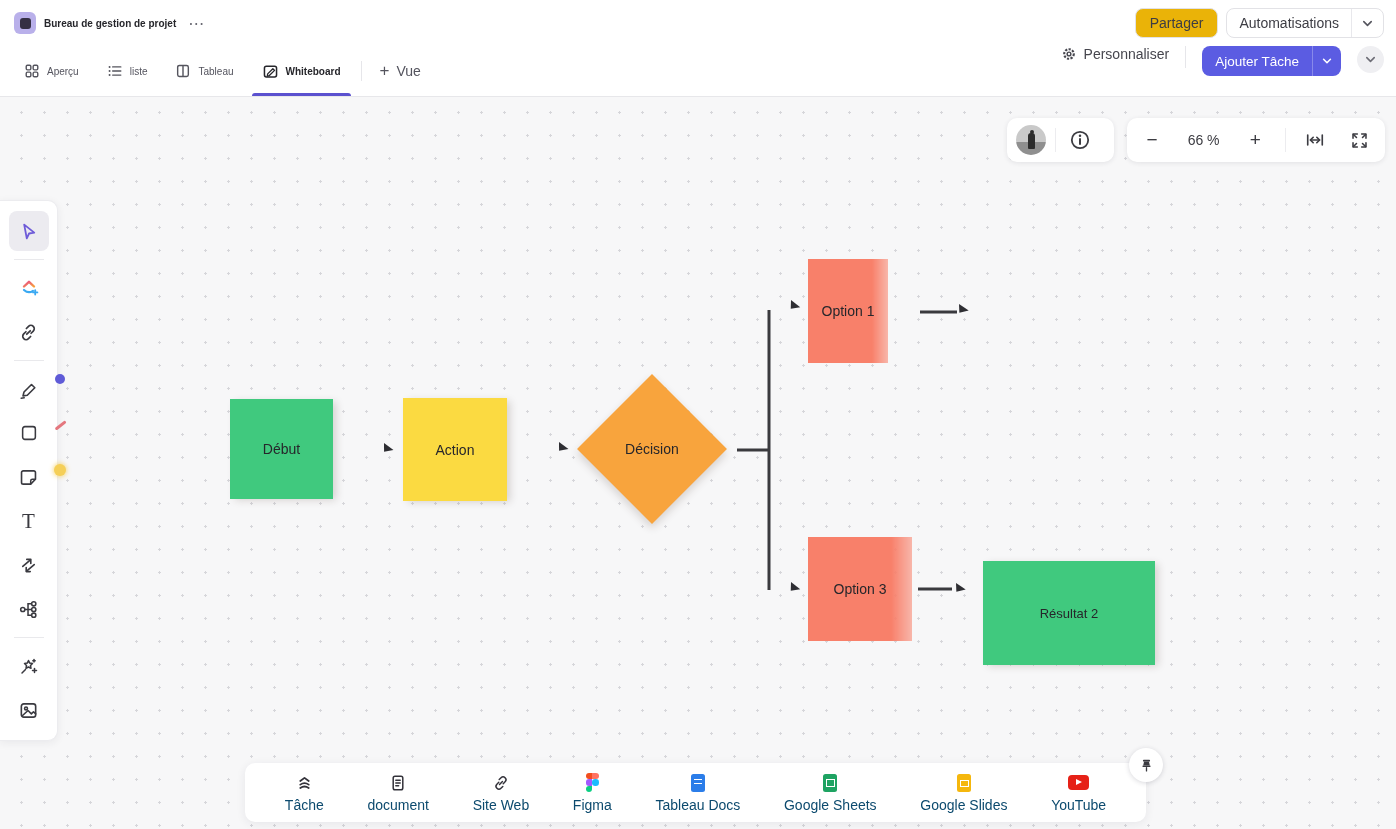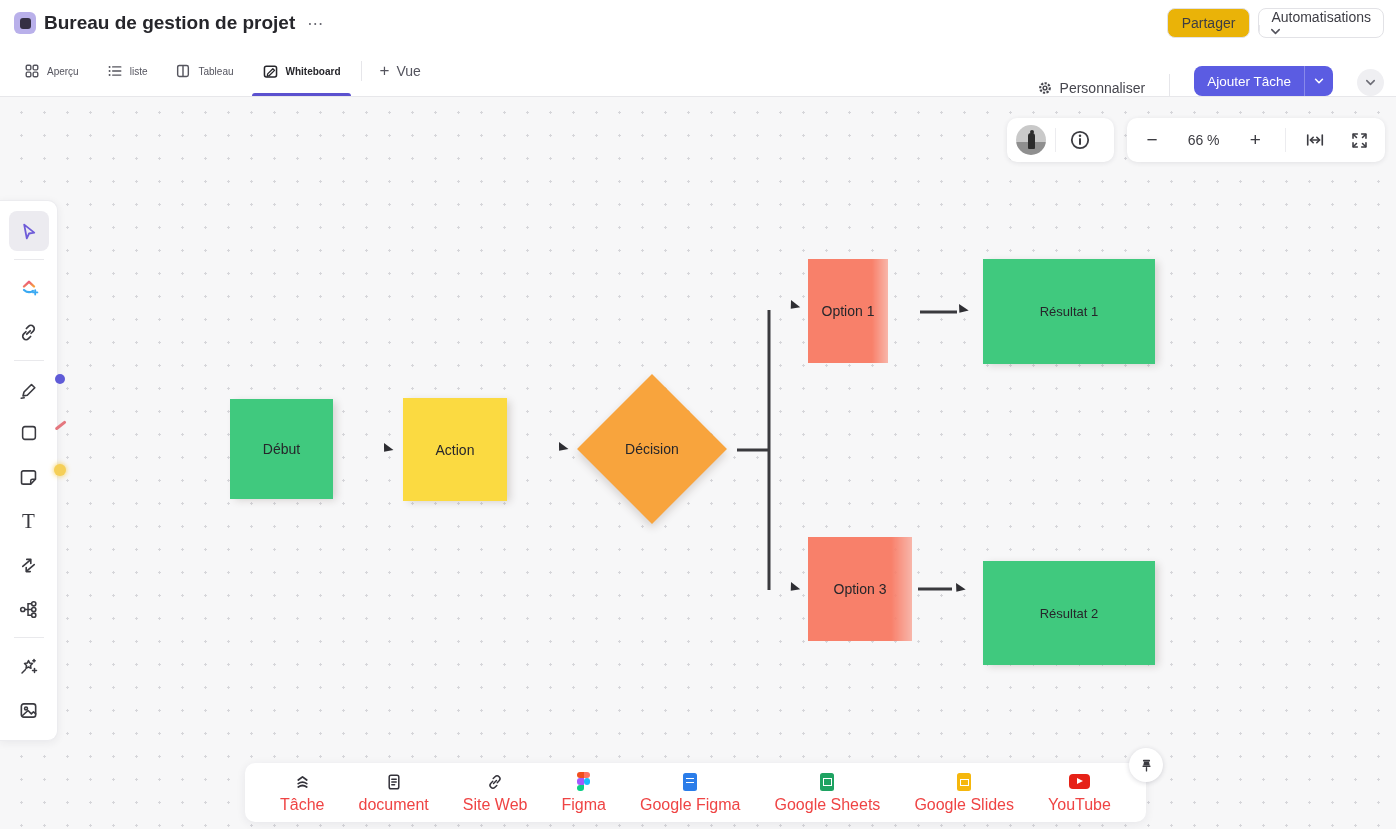--- a/index.html
+++ b/index.html
@@ -3,38 +3,38 @@
 <meta charset="utf-8">
 <style>
   * { margin:0; padding:0; box-sizing:border-box; }
   html,body { width:1396px; height:829px; overflow:hidden; }
   body { font-family:"Liberation Sans", sans-serif; background:#fff; position:relative; color:#2b2b30; }
 
   
   .hdr1 { position:absolute; top:0; left:0; right:0; height:46px; display:flex; align-items:center; padding:0 12px; background:#fff; }
   .board-ico { width:22px; height:22px; border-radius:6px; background:#b9b0ea; display:flex; align-items:center; justify-content:center; margin:0 8px 0 2px; }
   .board-ico .inner { width:11px; height:11px; border-radius:3px; background:#353044; }
-  .hdr-title { font-size:19px; font-weight:700; color:#26262b; }
+  .hdr-title { font-size:10px; font-weight:700; color:#26262b; }
   .more-dots { margin-left:12px; color:#6b6b74; font-size:16px; letter-spacing:1px; cursor:pointer; }
   .hdr1-right { margin-left:auto; display:flex; align-items:center; gap:8px; }
   .btn-outline { display:flex; align-items:center; height:30px; border:1px solid #e2e2e6; border-radius:8px; background:#eab308; font-size:14px; color:#3d3d44; padding:0 14px; cursor:pointer; }
-  .btn-split-outline { display:flex; align-items:stretch; height:30px; border:1px solid #e2e2e6; border-radius:8px; overflow:hidden; background:#fff; cursor:pointer;flex-direction:column; }
+  .btn-split-outline { display:flex; align-items:stretch; height:30px; border:1px solid #e2e2e6; border-radius:8px; overflow:hidden; background:#fff; cursor:pointer; }
   .btn-split-outline .lbl { display:flex; align-items:center; padding:0 12px; font-size:14px; color:#3d3d44; }
   .btn-split-outline .chev { display:flex; align-items:center; padding:0 9px; border-left:1px solid #e8e8ec; }
 
   
   .hdr2 { position:absolute; top:46px; left:0; right:0; height:51px; border-bottom:1px solid #e7e7ea; background:#fff; display:flex; align-items:stretch; padding:0 12px; }
   .tabs { display:flex; align-items:stretch; gap:4px; }
   .tab { position:relative; display:flex; align-items:center; gap:7px; padding:0 12px; font-size:10px; color:#54545e; cursor:pointer; }
   .tab.active { color:#26262b; font-weight:700; }
   .tab.active::after { content:""; position:absolute; left:2px; right:2px; bottom:0; height:3px; border-radius:3px 3px 0 0; background:#5b51cf; }
   .tab-sep { width:1px; height:20px; background:#e6e6ea; align-self:center; margin:0 8px; }
   .add-view { display:flex; align-items:center; gap:7px; padding:0 10px; font-size:14px; color:#54545e; cursor:pointer; }
   .add-view .plus { font-size:17px; color:#54545e; }
-  .hdr2-right { margin-left:auto; display:flex; align-items:flex-end; gap:24px; }
+  .hdr2-right { margin-left:auto; display:flex; align-items:flex-start; gap:16px; }
   .customize { display:flex; align-items:center; gap:7px; font-size:14px; color:#46464e; cursor:pointer; }
   .vr { width:1px; height:22px; background:#e6e6ea; }
   .btn-task { display:flex; align-items:stretch; height:30px; border-radius:8px; overflow:hidden; background:#5b5ce2; color:#fff; cursor:pointer; }
   .btn-task .lbl { display:flex; align-items:center; padding:8px 13px; font-size:13.5px; }
   .btn-task .chev { display:flex; align-items:center; padding:0 8px; border-left:1px solid rgba(255,255,255,.28); }
   .circle-chev { width:27px; height:27px; border-radius:50%; background:#efeff2; display:flex; align-items:center; justify-content:center; cursor:pointer; }
 
   
   .canvas { position:absolute; top:97px; left:0; right:0; bottom:0; background:#f7f7f8;
     background-image:radial-gradient(circle, #d6d6da 1.1px, transparent 1.4px);
@@ -77,21 +77,21 @@
   .node-resultat2{ left:983px; top:440px; width:172px; height:104px; font-size:13px;margin-top:24px; }
   .node-decision { left:599px; top:299px; width:106px; height:106px; transform:rotate(45deg); box-shadow:3px 3px 8px rgba(60,40,30,.18); }
   .node-decision .diamond-label { transform:rotate(-45deg); font-size:14px; }
   .fade-right { -webkit-mask-image:linear-gradient(90deg, #000 80%, rgba(0,0,0,.55) 100%); mask-image:linear-gradient(90deg, #000 80%, rgba(0,0,0,.55) 100%); }
 
   .connectors { position:absolute; inset:0; pointer-events:none; }
 
   
   .dock { position:absolute; left:245px; top:666px; width:901px; height:59px; background:#fff; border-radius:10px; box-shadow:0 2px 10px rgba(40,40,60,.08); display:flex; align-items:center; justify-content:space-around; padding:0 18px; }
   .dock-item { display:flex; flex-direction:column; align-items:center; gap:4px; cursor:pointer; }
-  .dock-item .lbl { font-size:16px; color:#ef4444; }
+  .dock-item .lbl { font-size:14px; color:#0c4a6e; }
   .dock-ico { height:20px; display:flex; align-items:center; justify-content:center; }
   .pin-btn { position:absolute; left:1129px; top:651px; width:34px; height:34px; border-radius:50%; background:#fff; box-shadow:0 1px 5px rgba(40,40,60,.18); display:flex; align-items:center; justify-content:center; cursor:pointer; }
 
   
   .yt { width:21px; height:15px; background:#e62117; border-radius:4px; position:relative; }
   .yt::after { content:""; position:absolute; left:8px; top:4px; border-left:6px solid #fff; border-top:3.5px solid transparent; border-bottom:3.5px solid transparent; }
   .gdoc { width:14px; height:18px; border-radius:2.5px; position:relative; }
   .gdoc.blue { background:#2b7de9; } .gdoc.green { background:#1ea362; } .gdoc.yellow { background:#f5b70d; }
   .gdoc::after { content:""; position:absolute; left:3px; top:5px; width:8px; height:8px; }
   .gdoc.blue::after { background:repeating-linear-gradient(#fff 0 1.5px, transparent 1.5px 4px); }
@@ -373,23 +373,20 @@
     </div>
     <div class="node node-debut" style="background: rgb(64, 201, 126);">
       <span>Début</span>
     </div>
     <div class="node node-decision" style="background: rgb(248, 164, 61);">
       <span class="diamond-label">Décision</span>
     </div>
     <div class="node node-option1 fade-right" style="background: rgb(248, 128, 106);">
       <span>Option 1</span>
     </div>
-    <div class="node node-resultat1" style="background: rgb(64, 201, 126);">
-      <span>Résultat 1</span>
-    </div>
     <div class="node node-option2 fade-right" style="background: rgb(248, 128, 106);">
       <span>Option 3</span>
     </div>
     <div class="node node-resultat2" style="background: rgb(64, 201, 126);">
       <span>Résultat 2</span>
     </div>
   </div>
 
   <div class="dock">
     <div class="dock-item">
@@ -438,21 +435,21 @@
             <i class="f4"></i>
             <i class="f5"></i>
           </div>
       </div>
       <span class="lbl">Figma</span>
     </div>
     <div class="dock-item">
       <div class="dock-ico">
           <div class="gdoc blue"></div>
         </div>
-      <span class="lbl">Google Figma</span>
+      <span class="lbl">Tableau Docs</span>
     </div>
     <div class="dock-item">
       <div class="dock-ico">
           <div class="gdoc green"></div>
         </div>
       <span class="lbl">Google Sheets</span>
     </div>
     <div class="dock-item">
       <div class="dock-ico">
           <div class="gdoc yellow"></div>

